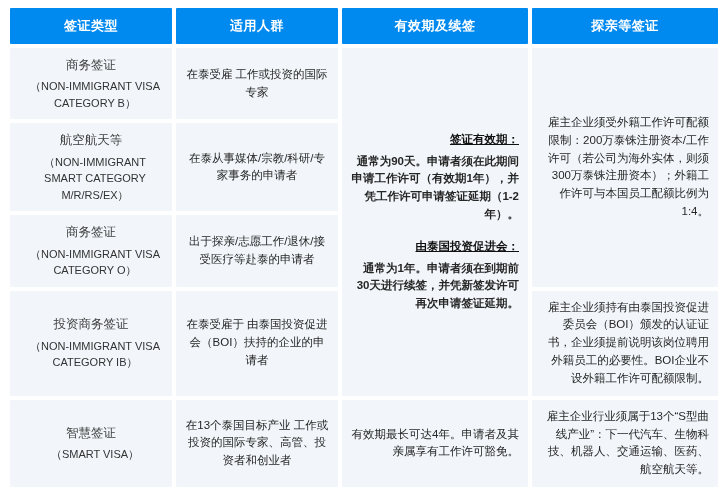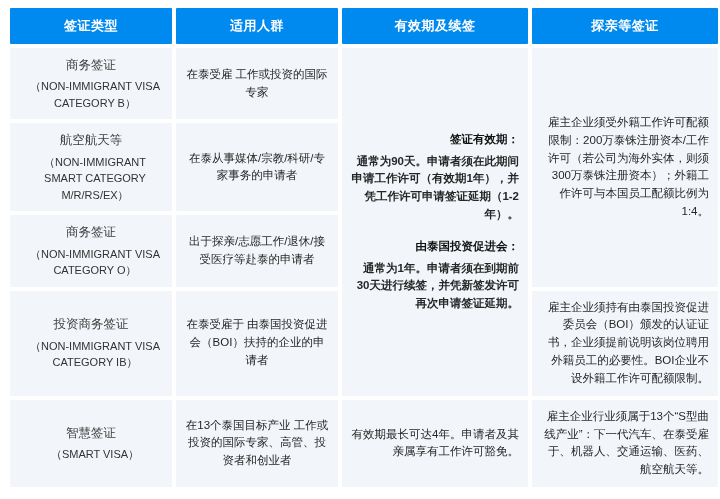--- a/index.html
+++ b/index.html
@@ -67,20 +67,21 @@
   }
   .para {
     display: block;
     font-weight: bold;
   }
   .bold-lead {
     font-weight: bold;
     display: block;
     margin-bottom: 4px;
     color: #111111;
+    text-decoration: underline;
   }
   .blockgap {
     height: 14px;
   }
   .col1 { width: 162px; }
   .col2 { width: 162px; }
   .col3 { width: 186px; }
   .col4 { width: 186px; }
 </style>
 </head>
@@ -148,17 +149,17 @@
       </tr>
 
       <tr>
         <td class="body-cell">
           <span class="cell-title">智慧签证</span>
           <span class="cell-sub">（SMART VISA）</span>
         </td>
         <td class="body-cell">在13个泰国目标产业
 工作或投资的国际专家、高管、投资者和创业者</td>
         <td class="body-cell left-text">有效期最长可达4年。申请者及其亲属享有工作许可豁免。</td>
-        <td class="body-cell left-text">雇主企业行业须属于13个“S型曲线产业”：下一代汽车、在泰受雇于、机器人、交通运输、医药、航空航天等。</td>
+        <td class="body-cell left-text">雇主企业行业须属于13个“S型曲线产业”：下一代汽车、生物科技、机器人、交通运输、医药、航空航天等。</td>
       </tr>
     </tbody>
   </table>
 </div>
 
 </body></html>

